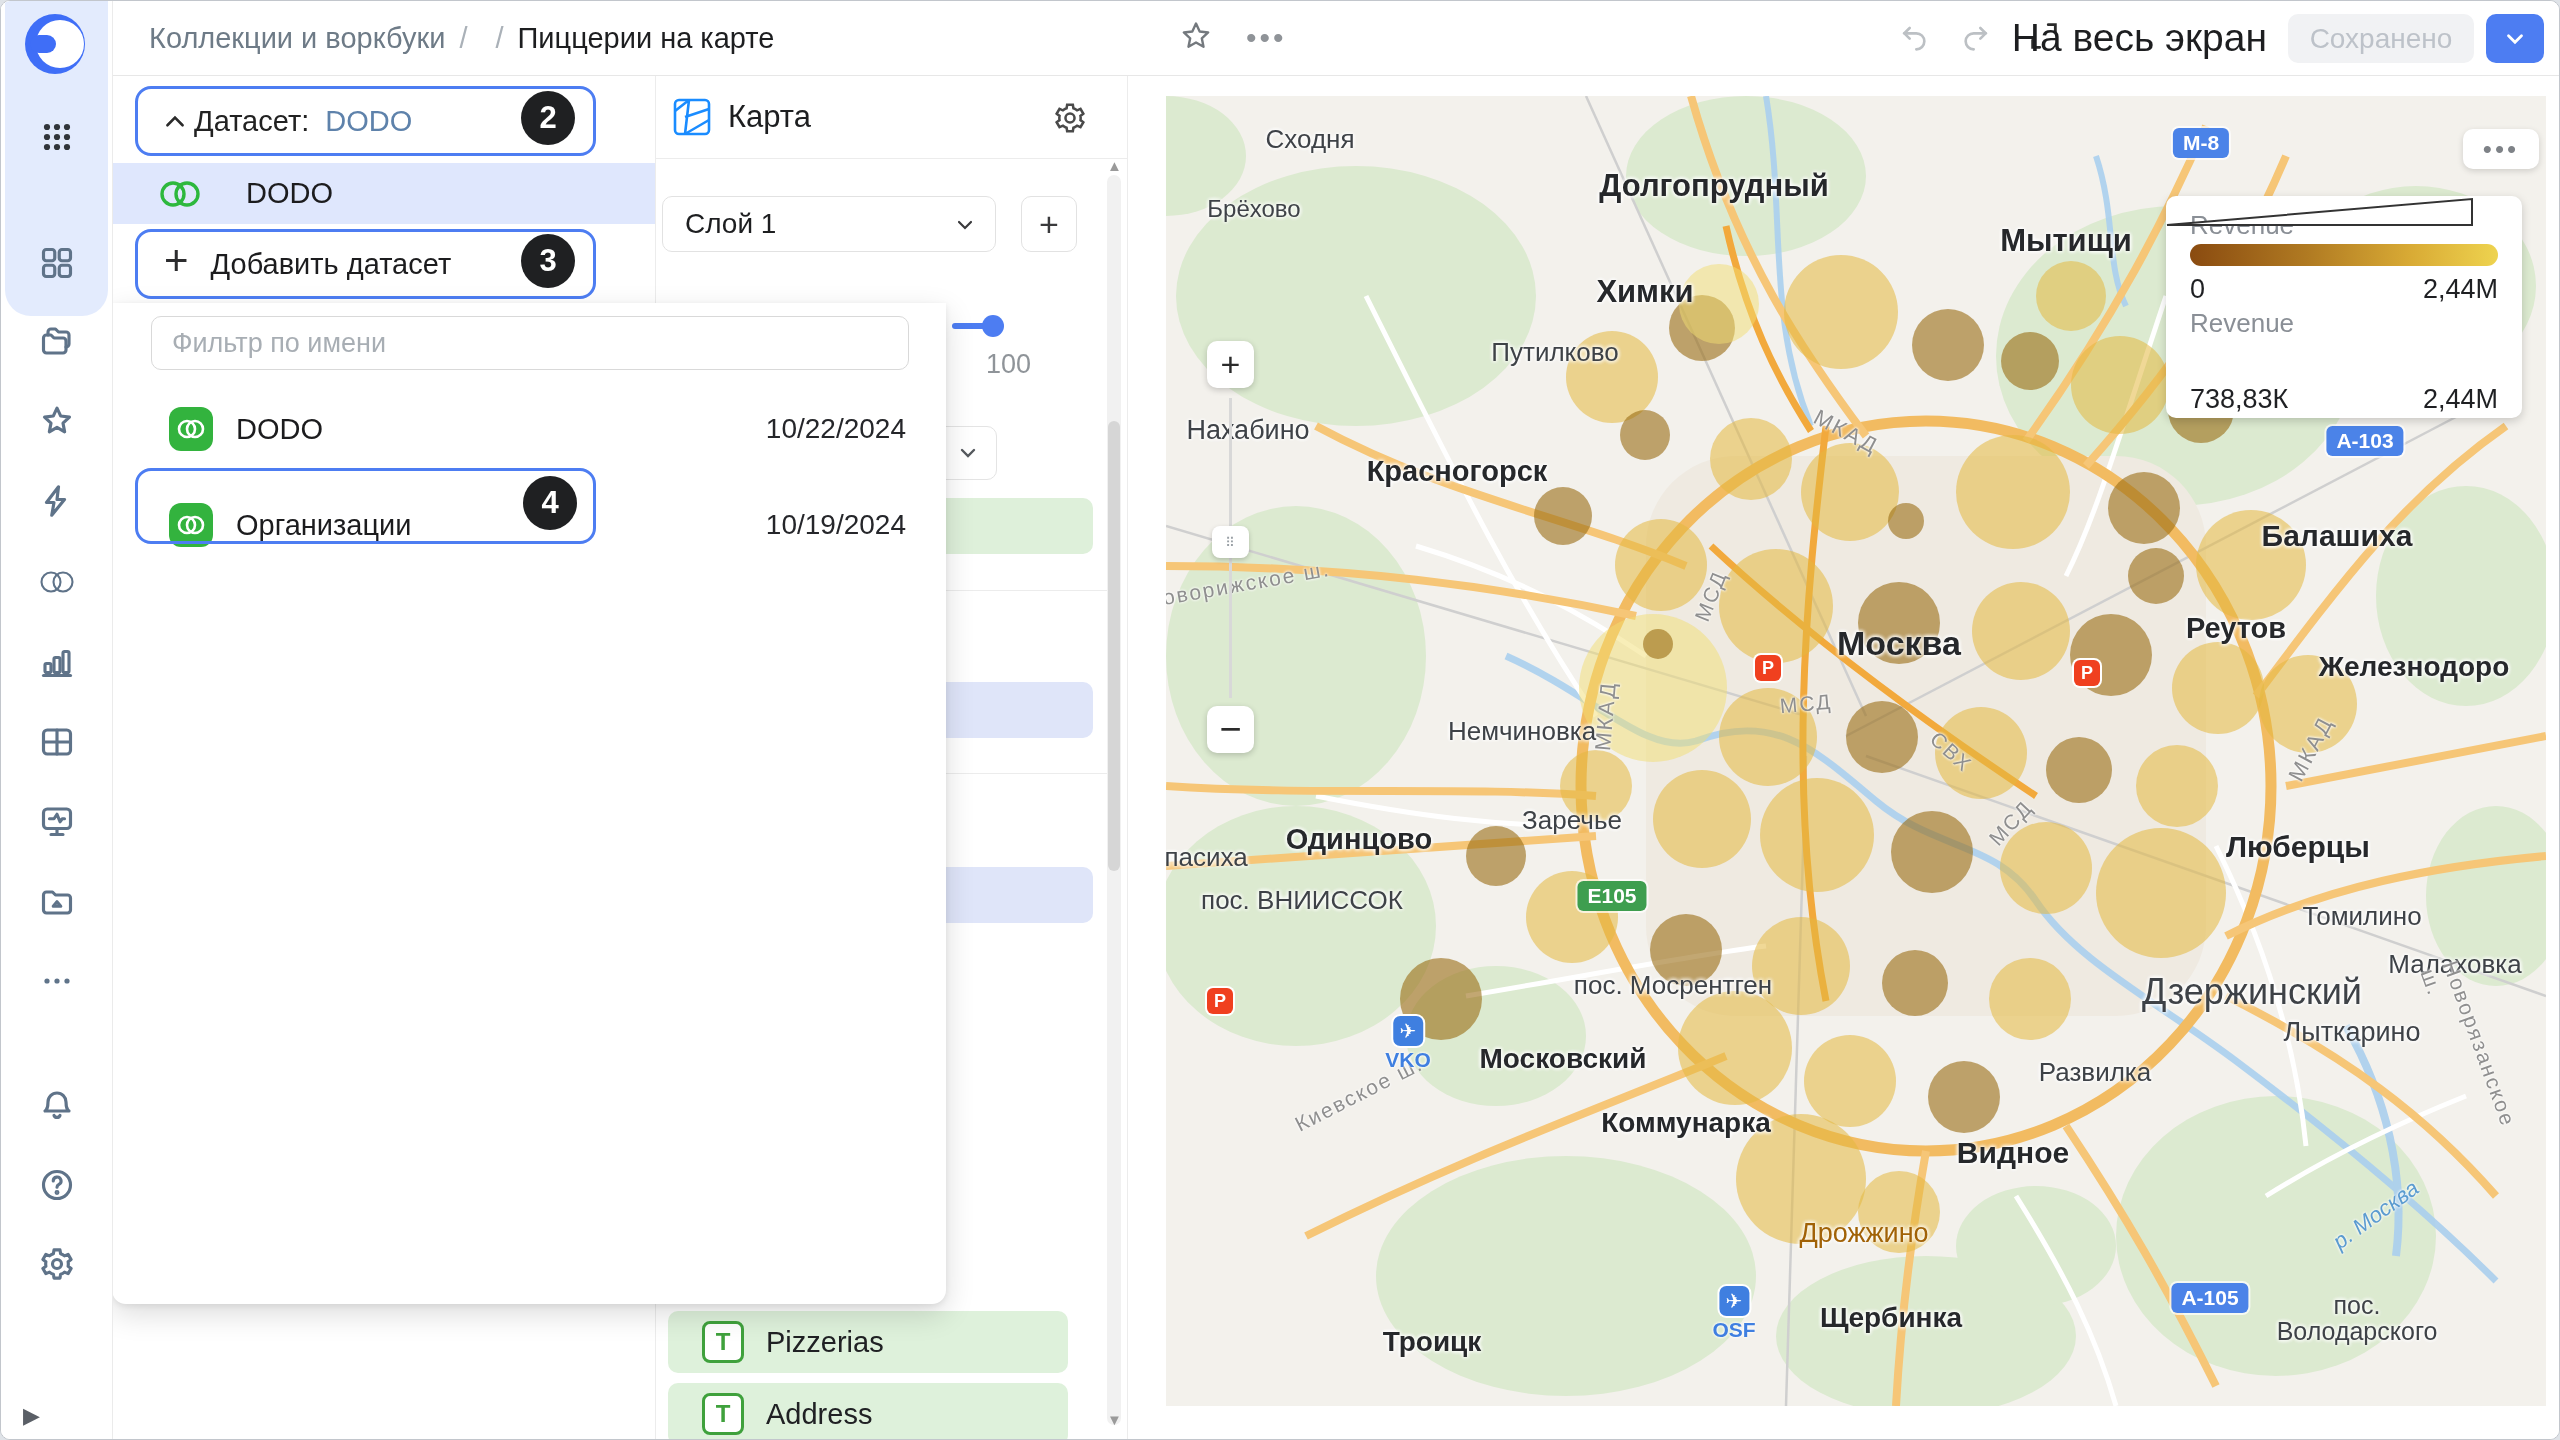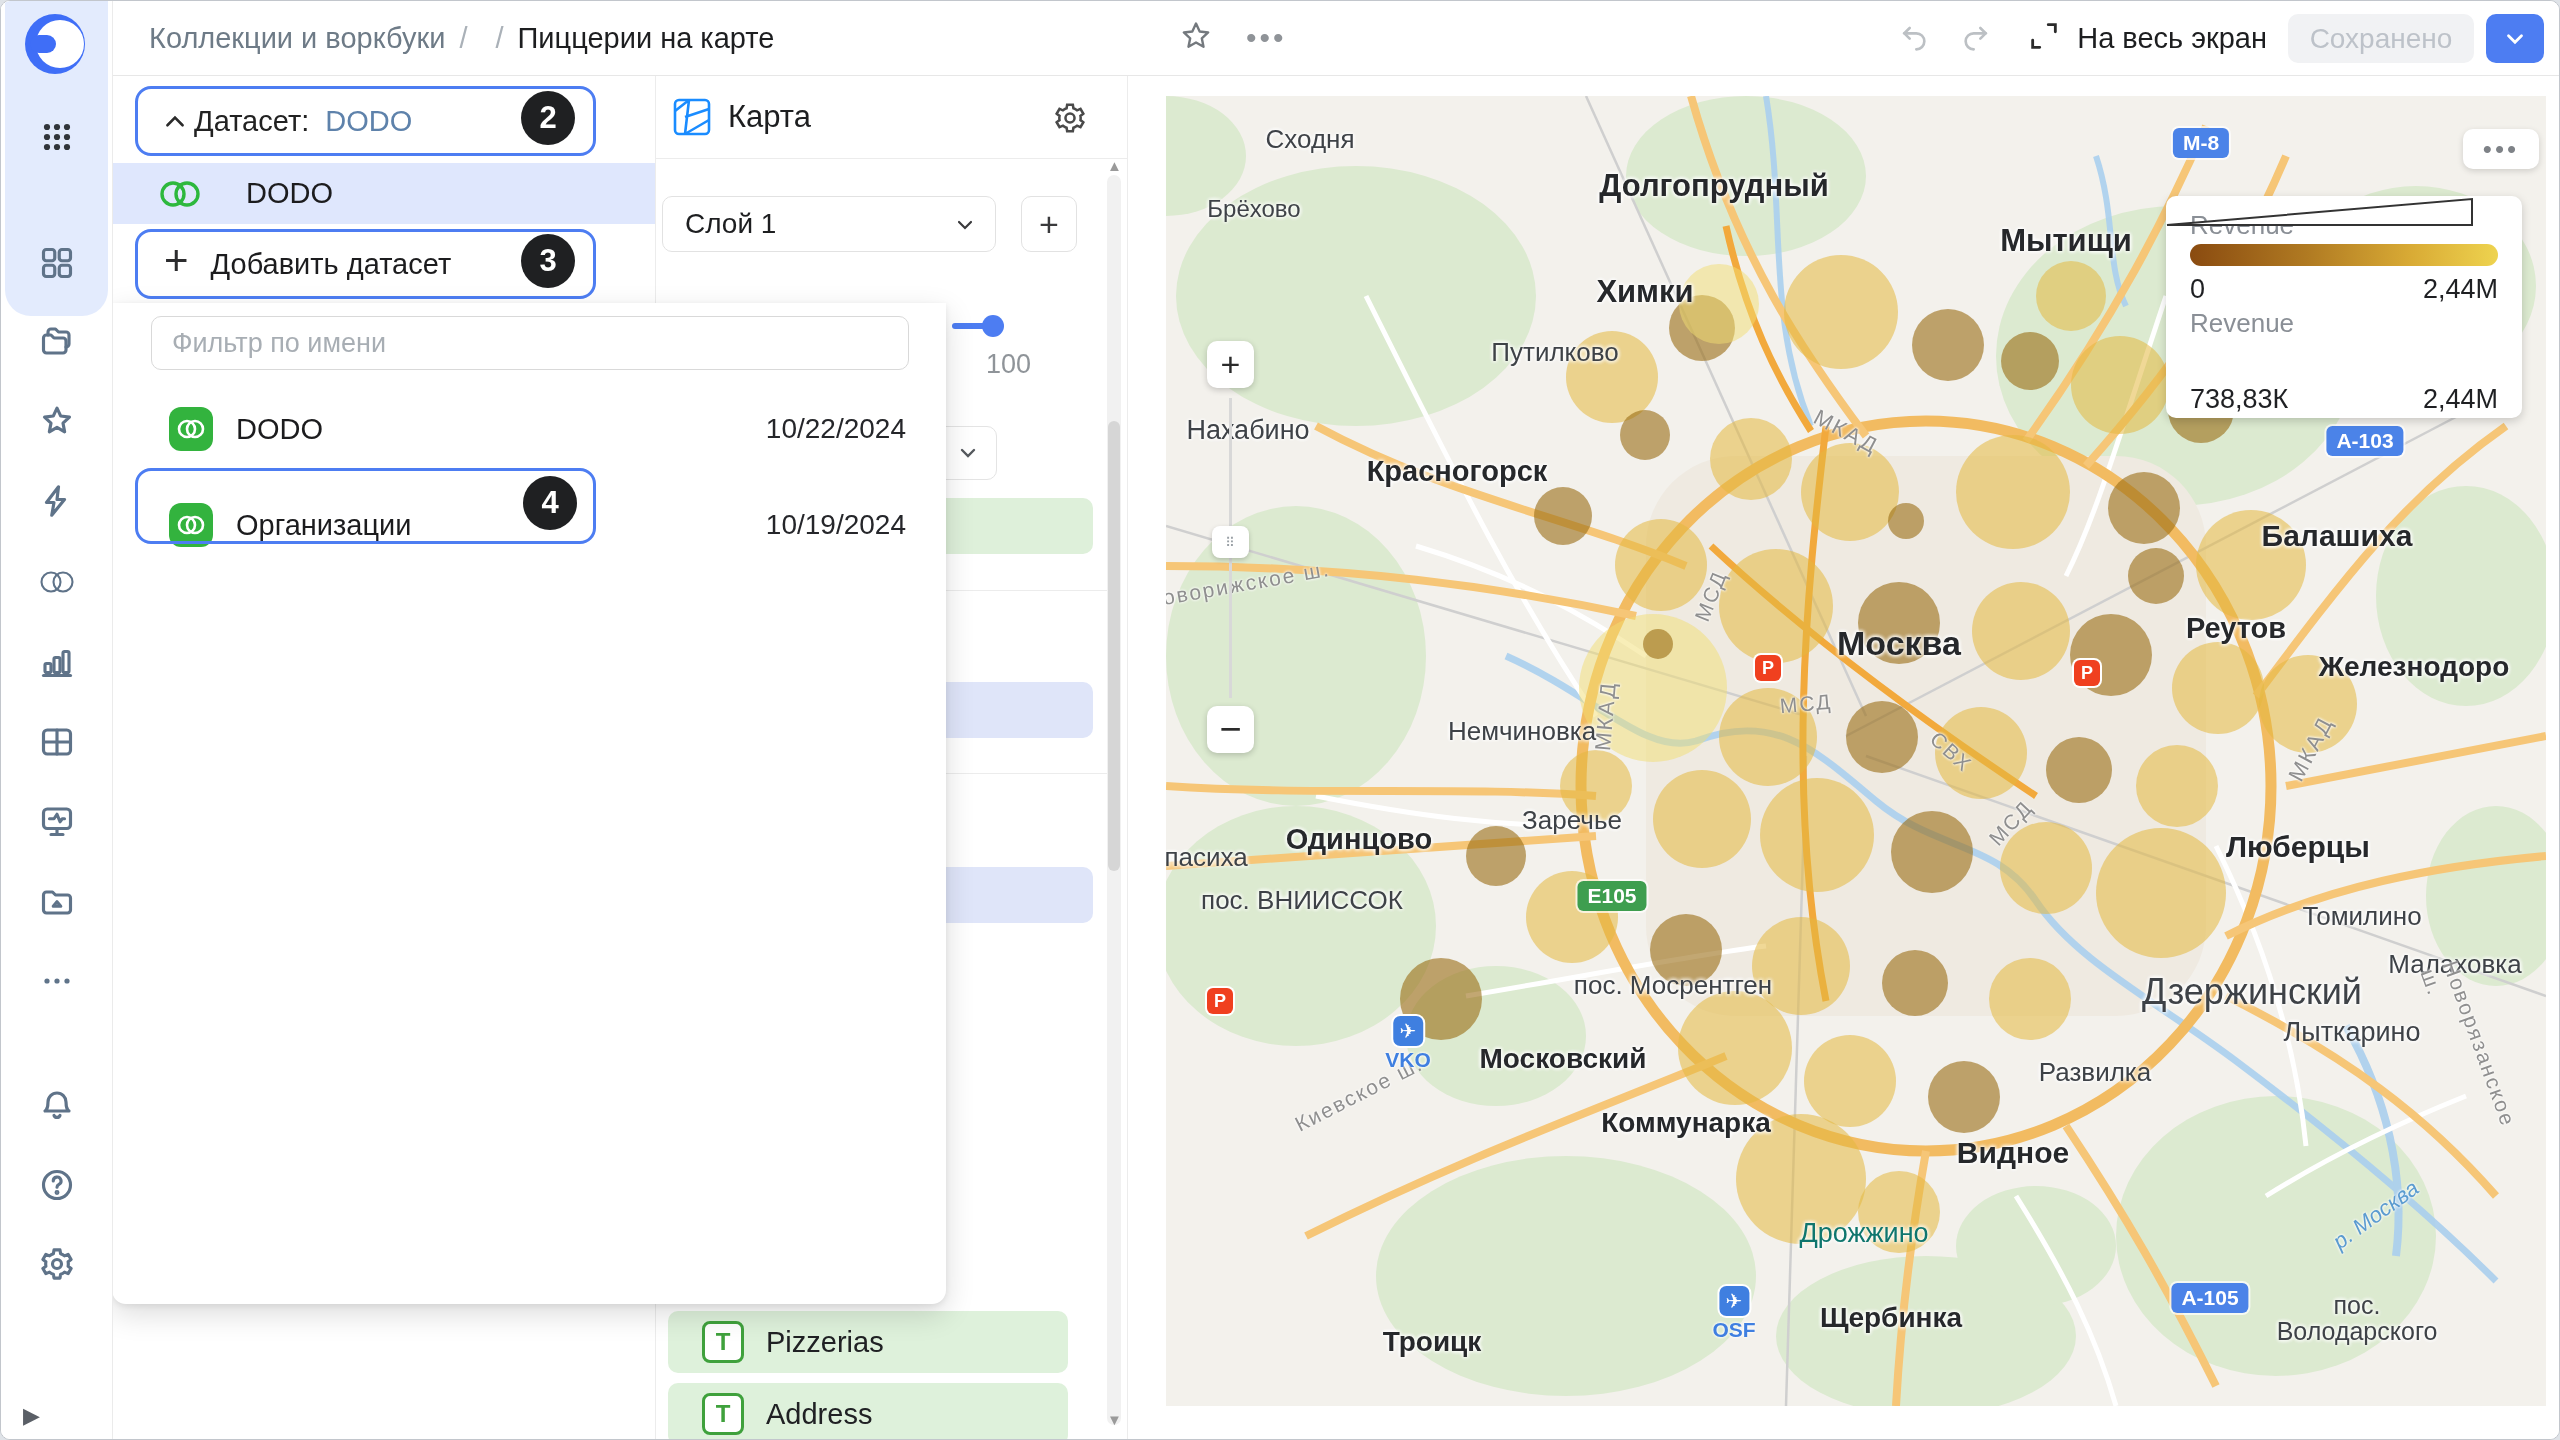--- a/index.html
+++ b/index.html
@@ -5,21 +5,21 @@
   html,body{margin:0;padding:0;background:#dfe3e8;font-family:"Liberation Sans",sans-serif;}
   #app{position:relative;width:2558px;height:1438px;background:#fff;border:1px solid #c2c6cc;border-radius:10px;overflow:hidden;}
   
   #topbar{position:absolute;left:0;top:0;width:100%;height:74px;background:#fff;border-bottom:1px solid #e7e7e7;z-index:20;}
   #breadcrumb{position:absolute;left:148px;top:0;height:74px;display:flex;align-items:center;font-size:29px;color:#6e7b87;white-space:nowrap;}
   #breadcrumb .sep{margin:0 14px;color:#aab1b8;}
   #breadcrumb .crumb:last-child{color:#1d1e20;}
   .tb-icon{position:absolute;top:50%;transform:translateY(-50%);}
   #saved-btn{position:absolute;right:85px;top:13px;width:186px;height:49px;background:#f1f2f4;border-radius:10px;color:#bdc2c9;font-size:28px;display:flex;align-items:center;justify-content:center;}
   #save-menu-btn{position:absolute;right:15px;top:13px;width:58px;height:49px;background:#4d7df2;border-radius:10px;display:flex;align-items:center;justify-content:center;}
-  #fullscreen-label{position:absolute;right:292px;top:0;height:74px;display:flex;align-items:center;font-size:29px;color:#1d1e20;}
+  #fullscreen-label{position:absolute;right:292px;top:0;height:74px;display:flex;align-items:center;font-size:39px;color:#1d1e20;}
   
   #rail{position:absolute;left:0;top:0;width:111px;height:100%;background:#fff;border-right:1px solid #ebebeb;z-index:30;}
   #rail-blob{position:absolute;left:4px;top:0;width:103px;height:315px;background:#e3ebfd;border-radius:0 0 26px 26px;}
   #logo{position:absolute;left:23px;top:12px;width:62px;height:62px;}
   .rail-ic{position:absolute;left:50%;transform:translate(-50%,-50%);width:40px;height:40px;display:flex;align-items:center;justify-content:center;color:#5f7389;}
   #rail-expand{position:absolute;left:22px;bottom:10px;color:#5a5f66;font-size:22px;}
   
   #left-panel{position:absolute;left:111px;top:74px;width:543px;height:1364px;background:#fff;z-index:10;}
   .blue-outline{border:3px solid #4d7df2;border-radius:16px;background:#fff;}
   #dataset-selector{position:absolute;left:23px;top:11px;width:455px;height:64px;display:flex;align-items:center;}
@@ -482,21 +482,21 @@
           <div class="city" style="left: 1132px; top: 751px; font-size: 30px; font-weight: 700; color: rgb(38, 40, 43);">Люберцы</div>
           <div class="city" style="left: 1196px; top: 821px; font-size: 26px; font-weight: 400; color: rgb(62, 66, 71);">Томилино</div>
           <div class="city" style="left: 1086px; top: 896px; font-size: 36px; font-weight: 400; color: rgb(62, 66, 71);">Дзержинский</div>
           <div class="city" style="left: 1289px; top: 869px; font-size: 26px; font-weight: 400; color: rgb(62, 66, 71);">Малаховка</div>
           <div class="city" style="left: 1186px; top: 936px; font-size: 27px; font-weight: 400; color: rgb(62, 66, 71);">Лыткарино</div>
           <div class="city" style="left: 397px; top: 963px; font-size: 28px; font-weight: 700; color: rgb(38, 40, 43);">Московский</div>
           <div class="city" style="left: 507px; top: 890px; font-size: 26px; font-weight: 400; color: rgb(62, 66, 71);">пос. Мосрентген</div>
           <div class="city" style="left: 520px; top: 1027px; font-size: 28px; font-weight: 700; color: rgb(38, 40, 43);">Коммунарка</div>
           <div class="city" style="left: 929px; top: 977px; font-size: 26px; font-weight: 400; color: rgb(62, 66, 71);">Развилка</div>
           <div class="city" style="left: 847px; top: 1057px; font-size: 30px; font-weight: 700; color: rgb(38, 40, 43);">Видное</div>
-          <div class="city" style="left: 692px; top: 1137px; font-size: 27px; font-weight: 400; color: #0f766e; padding-left: 12px;">Дрожжино</div>
+          <div class="city" style="left: 692px; top: 1137px; font-size: 27px; font-weight: 400; color: #a16207; padding-left: 12px;">Дрожжино</div>
           <div class="city" style="left: 725px; top: 1222px; font-size: 28px; font-weight: 700; color: rgb(38, 40, 43);">Щербинка</div>
           <div class="city" style="left: 266px; top: 1246px; font-size: 28px; font-weight: 700; color: rgb(38, 40, 43);">Троицк</div>
           <div class="city" style="left: 1191px; top: 1222px; font-size: 25px; font-weight: 400; color: rgb(62, 66, 71);">пос.
 Володарского</div>
           <div class="roadlbl" style="left: 72px; top: 489px; font-size: 21px; transform: translate(-50%, -50%) rotate(-10deg);">Новорижское ш.</div>
           <div class="roadlbl" style="left: 680px; top: 336px; font-size: 22px; transform: translate(-50%, -50%) rotate(28deg);">МКАД</div>
           <div class="roadlbl" style="left: 440px; top: 620px; font-size: 22px; transform: translate(-50%, -50%) rotate(-85deg);">МКАД</div>
           <div class="roadlbl" style="left: 1145px; top: 653px; font-size: 22px; transform: translate(-50%, -50%) rotate(-62deg);">МКАД</div>
           <div class="roadlbl" style="left: 545px; top: 500px; font-size: 21px; transform: translate(-50%, -50%) rotate(-68deg);">МСД</div>
           <div class="roadlbl" style="left: 640px; top: 608px; font-size: 21px; transform: translate(-50%, -50%) rotate(-5deg);">МСД</div>

